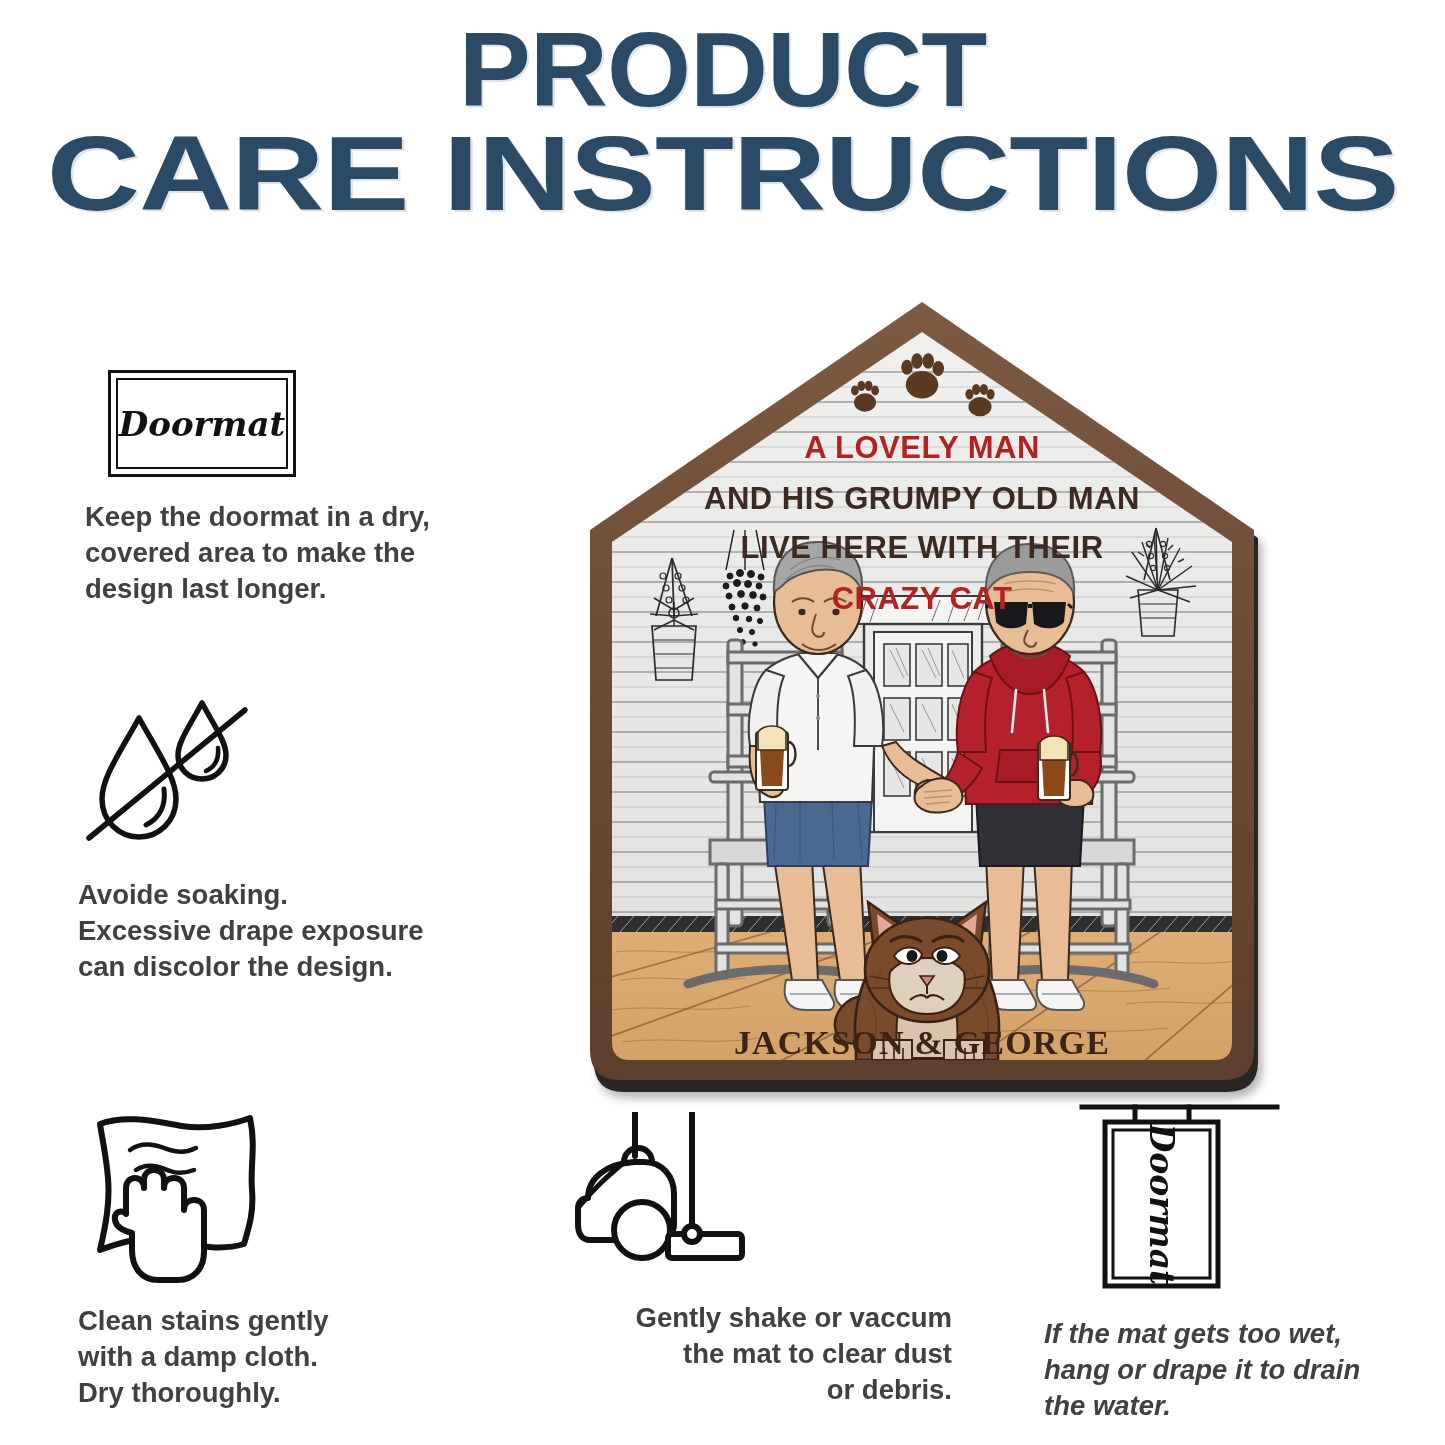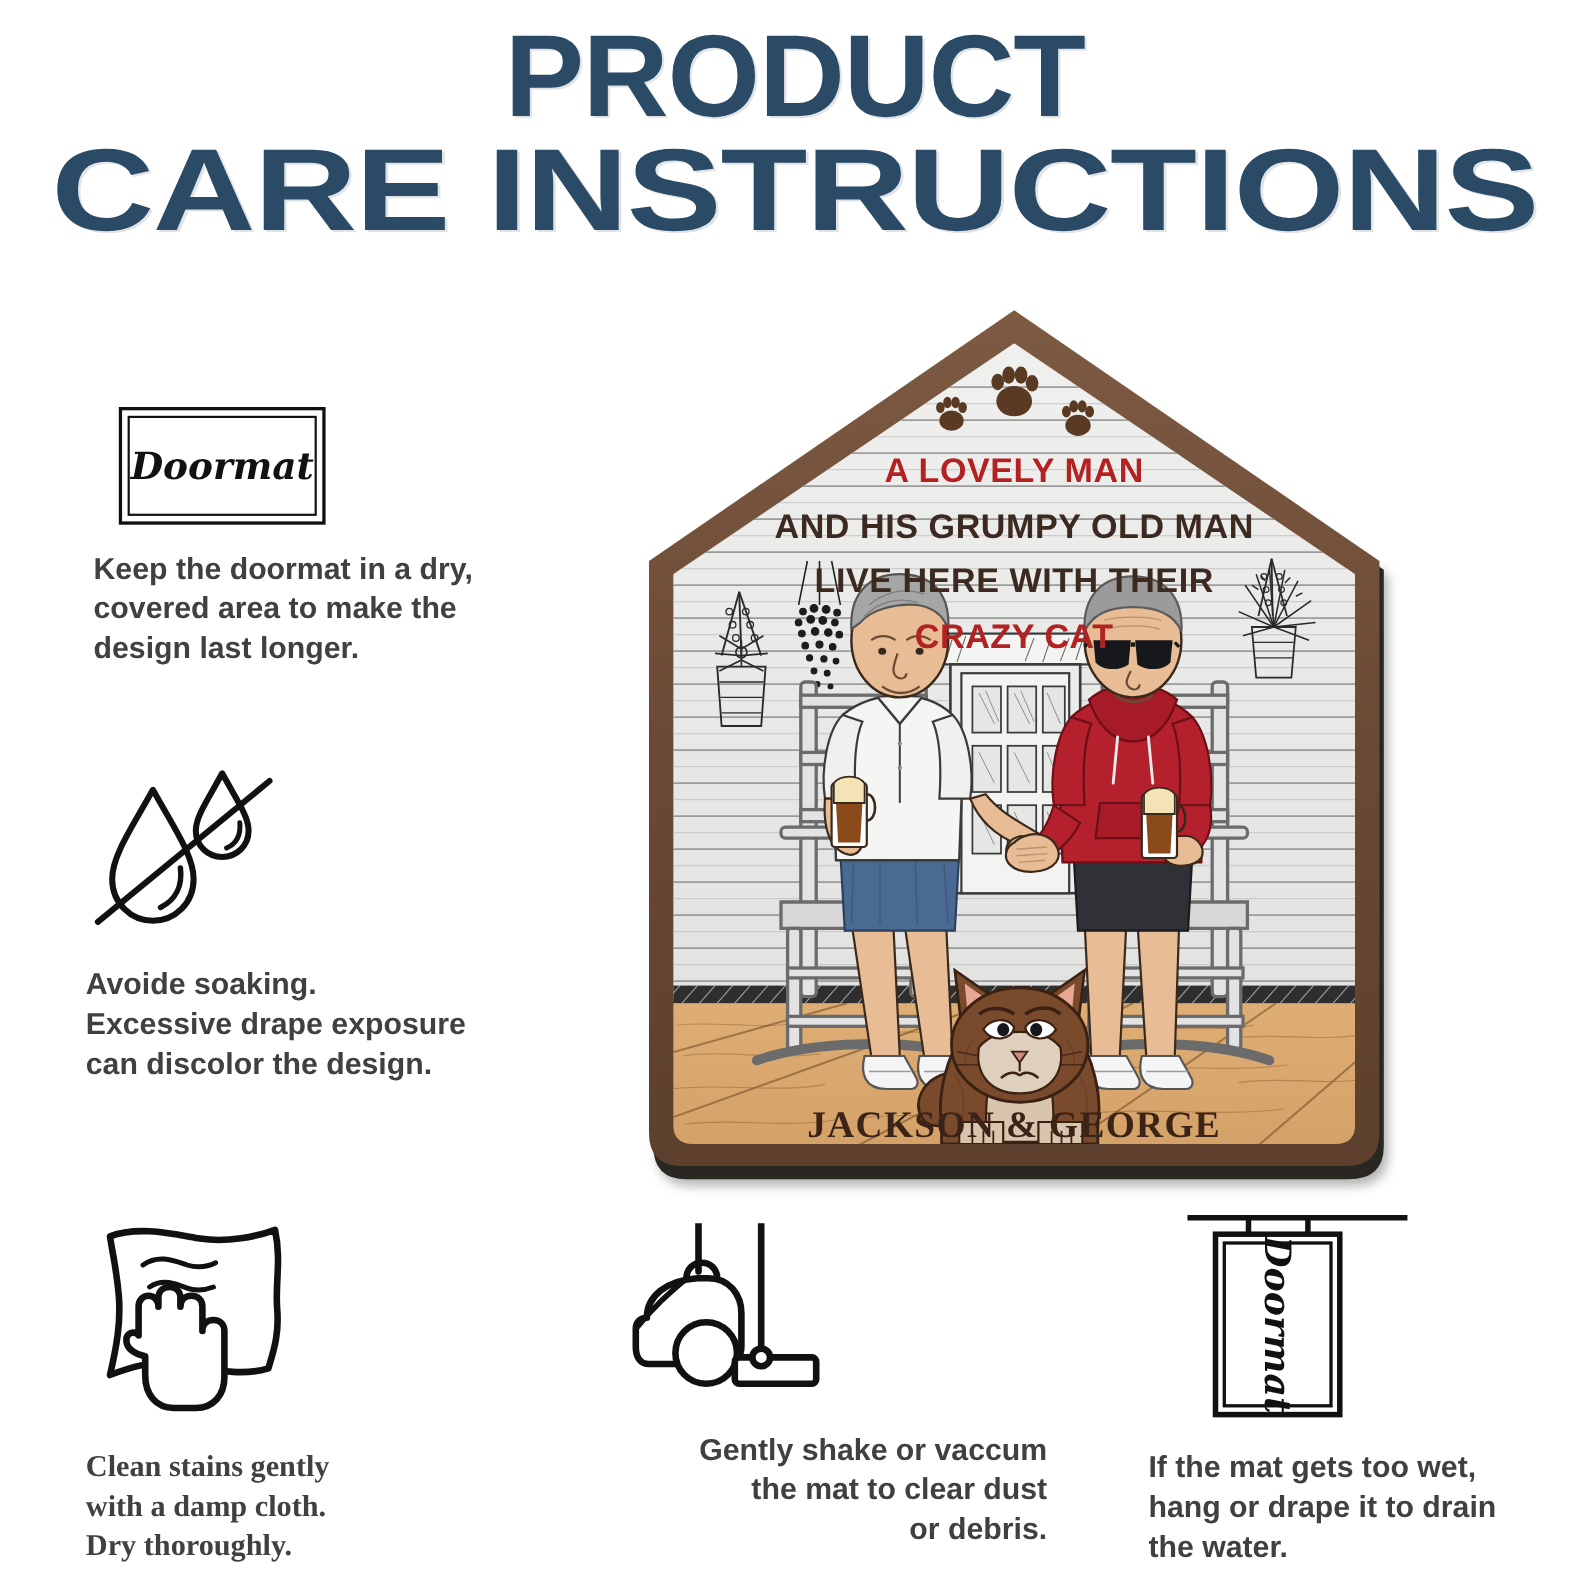--- a/index.html
+++ b/index.html
@@ -41,23 +41,23 @@
 
   
   #care-dry     {left:78px; top:370px;  width:400px;}
   #care-soak    {left:78px; top:690px;  width:400px;}
   #care-stain   {left:78px; top:1112px; width:400px;}
   #care-vacuum  {left:552px;top:1112px; width:400px;}
   #care-hang    {left:1032px;top:1100px;width:400px;}
 
   .care-text.t-dry    {margin-top:22px;margin-left:7px;}
   .care-text.t-soak   {margin-top:22px;margin-left:0px;}
-  .care-text.t-stain  {margin-top:28px;margin-left:0px;font-family:Liberation Serif, serif;}
+  .care-text.t-stain  {margin-top:16px;margin-left:0px;}
   .care-text.t-vacuum {margin-top:16px;margin-left:10px;text-align:right;}
-  .care-text.t-hang   {margin-top:16px;margin-left:12px;}
+  .care-text.t-hang   {margin-top:16px;margin-left:12px;font-style:italic;}
 
   
   .mat-icon{
     width:188px;height:107px;
     border:3px solid #111;
     position:relative;margin-left:30px;
     background:#fff;box-sizing:border-box;
   }
   .mat-icon:after{
     content:"";position:absolute;left:5px;top:5px;right:5px;bottom:5px;
@@ -73,21 +73,21 @@
   }
 
   
   .hangmat-icon{width:230px;height:200px;position:relative;margin-left:45px;}
 
   
   .svg-icon{display:block;}
 
   
   #product{
-    position:absolute;left:560px;top:260px;width:725px;height:830px;
+    position:absolute;left:560px;top:280px;width:725px;height:830px;
   }
   .prod-wrap{position:relative;width:100%;height:100%;}
 </style>
 </head>
 <body>
 
 <div class="title-block">
   <div class="title-line l1" style="color: rgb(43, 74, 102);">PRODUCT</div>
   <div class="title-line l2" style="color: rgb(43, 74, 102);">CARE INSTRUCTIONS</div>
 </div>

